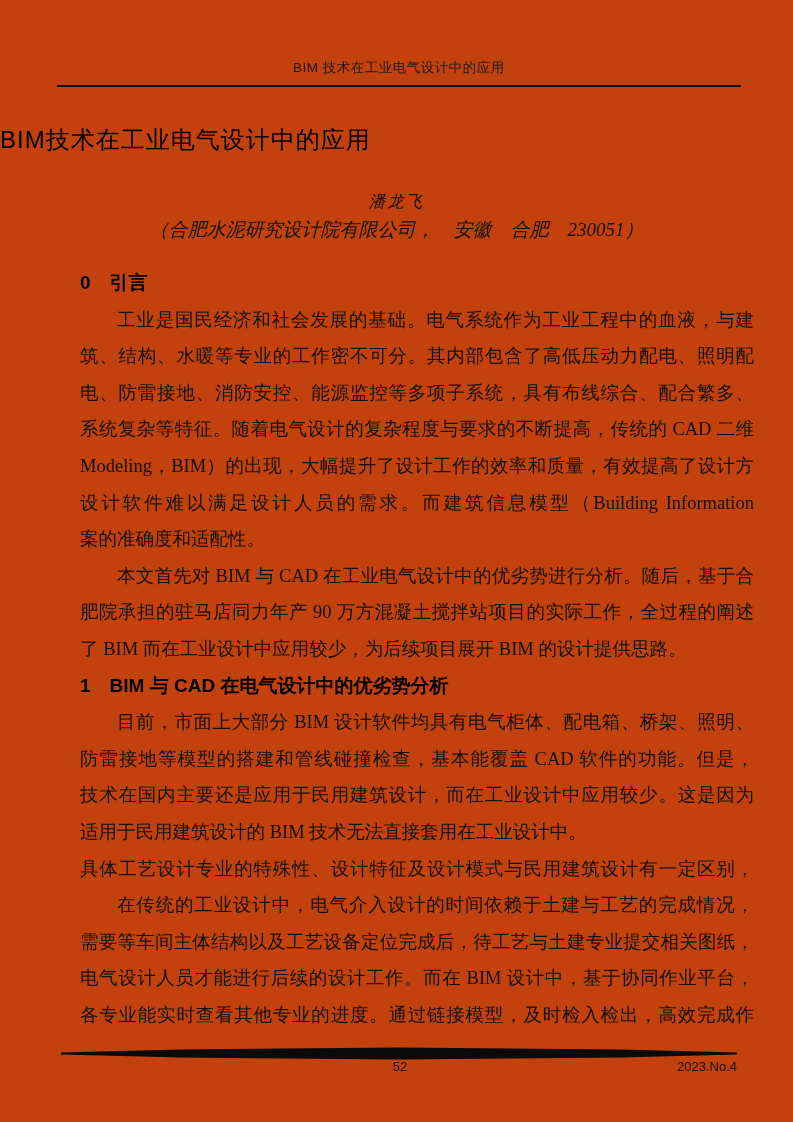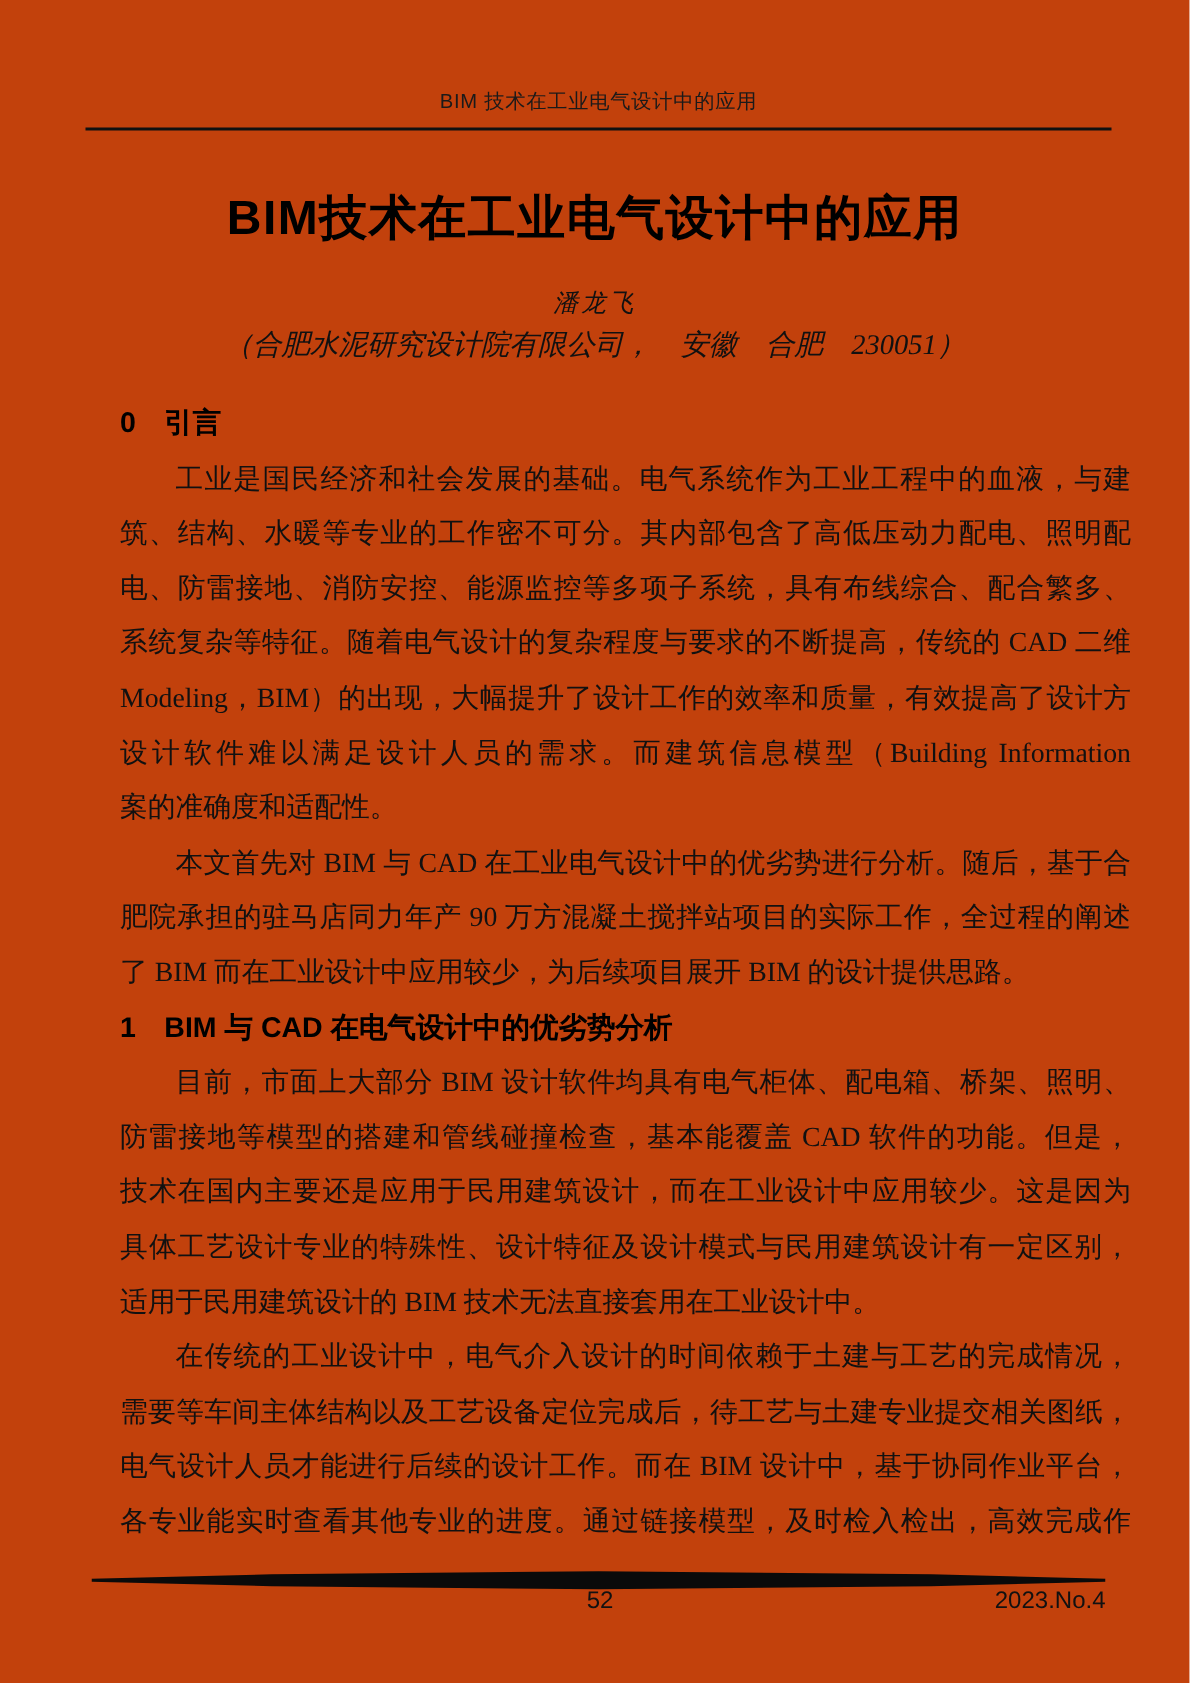--- a/index.html
+++ b/index.html
@@ -27,24 +27,23 @@
     position: absolute;
     top: 85px; left: 57px; width: 684px; height: 2px;
     background: #111111;
   }
 
   
   .title {
     position: absolute;
     top: 124px; left: 0; width: 100%;
     margin: 0;
-    text-align: center;
     font-family: "Liberation Sans", sans-serif;
-    font-weight: bold;
-    font-size: 32px;
+    font-weight: normal;
+    font-size: 24px;
     letter-spacing: 1px;
     color: #000000;
   }
   .author {
     position: absolute;
     top: 191px; left: 0; width: 100%;
     text-align: center;
     font-style: italic;
     font-size: 16.5px;
     letter-spacing: 2px;
@@ -86,21 +85,21 @@
   
   .footer-bar {
     position: absolute;
     top: 1047px; left: 61px; width: 676px; height: 13px;
     display: block;
   }
   .footer-row {
     position: absolute;
     top: 1059px; left: 63px; width: 674px; height: 20px;
     font-family: "Liberation Sans", sans-serif;
-    font-size: 16px;
+    font-size: 13px;
     color: #111111;
   }
   .page-num {
     position: absolute; left: 0; right: 0; text-align: center;
   }
   .issue {
     position: absolute; right: 0; top: 0;
   }
 </style>
 </head>
@@ -134,22 +133,22 @@
       <div class="bline">肥院承担的驻马店同力年产 90 万方混凝土搅拌站项目的实际工作，全过程的阐述</div>
       <div class="bline end">了 BIM 而在工业设计中应用较少，为后续项目展开 BIM 的设计提供思路。</div>
     </div>
 
     <h2 class="heading">1　BIM 与 CAD 在电气设计中的优劣势分析</h2>
 
     <div>
       <div class="bline first">目前，市面上大部分 BIM 设计软件均具有电气柜体、配电箱、桥架、照明、</div>
       <div class="bline">防雷接地等模型的搭建和管线碰撞检查，基本能覆盖 CAD 软件的功能。但是，BIM</div>
       <div class="bline">技术在国内主要还是应用于民用建筑设计，而在工业设计中应用较少。这是因为</div>
+      <div class="bline end">适用于民用建筑设计的 BIM 技术无法直接套用在工业设计中。</div>
       <div class="bline">具体工艺设计专业的特殊性、设计特征及设计模式与民用建筑设计有一定区别，</div>
-      <div class="bline end">适用于民用建筑设计的 BIM 技术无法直接套用在工业设计中。</div>
     </div>
 
     <div>
       <div class="bline first">在传统的工业设计中，电气介入设计的时间依赖于土建与工艺的完成情况，</div>
       <div class="bline">需要等车间主体结构以及工艺设备定位完成后，待工艺与土建专业提交相关图纸，</div>
       <div class="bline">电气设计人员才能进行后续的设计工作。而在 BIM 设计中，基于协同作业平台，</div>
       <div class="bline">各专业能实时查看其他专业的进度。通过链接模型，及时检入检出，高效完成作</div>
     </div>
 
   </main>

